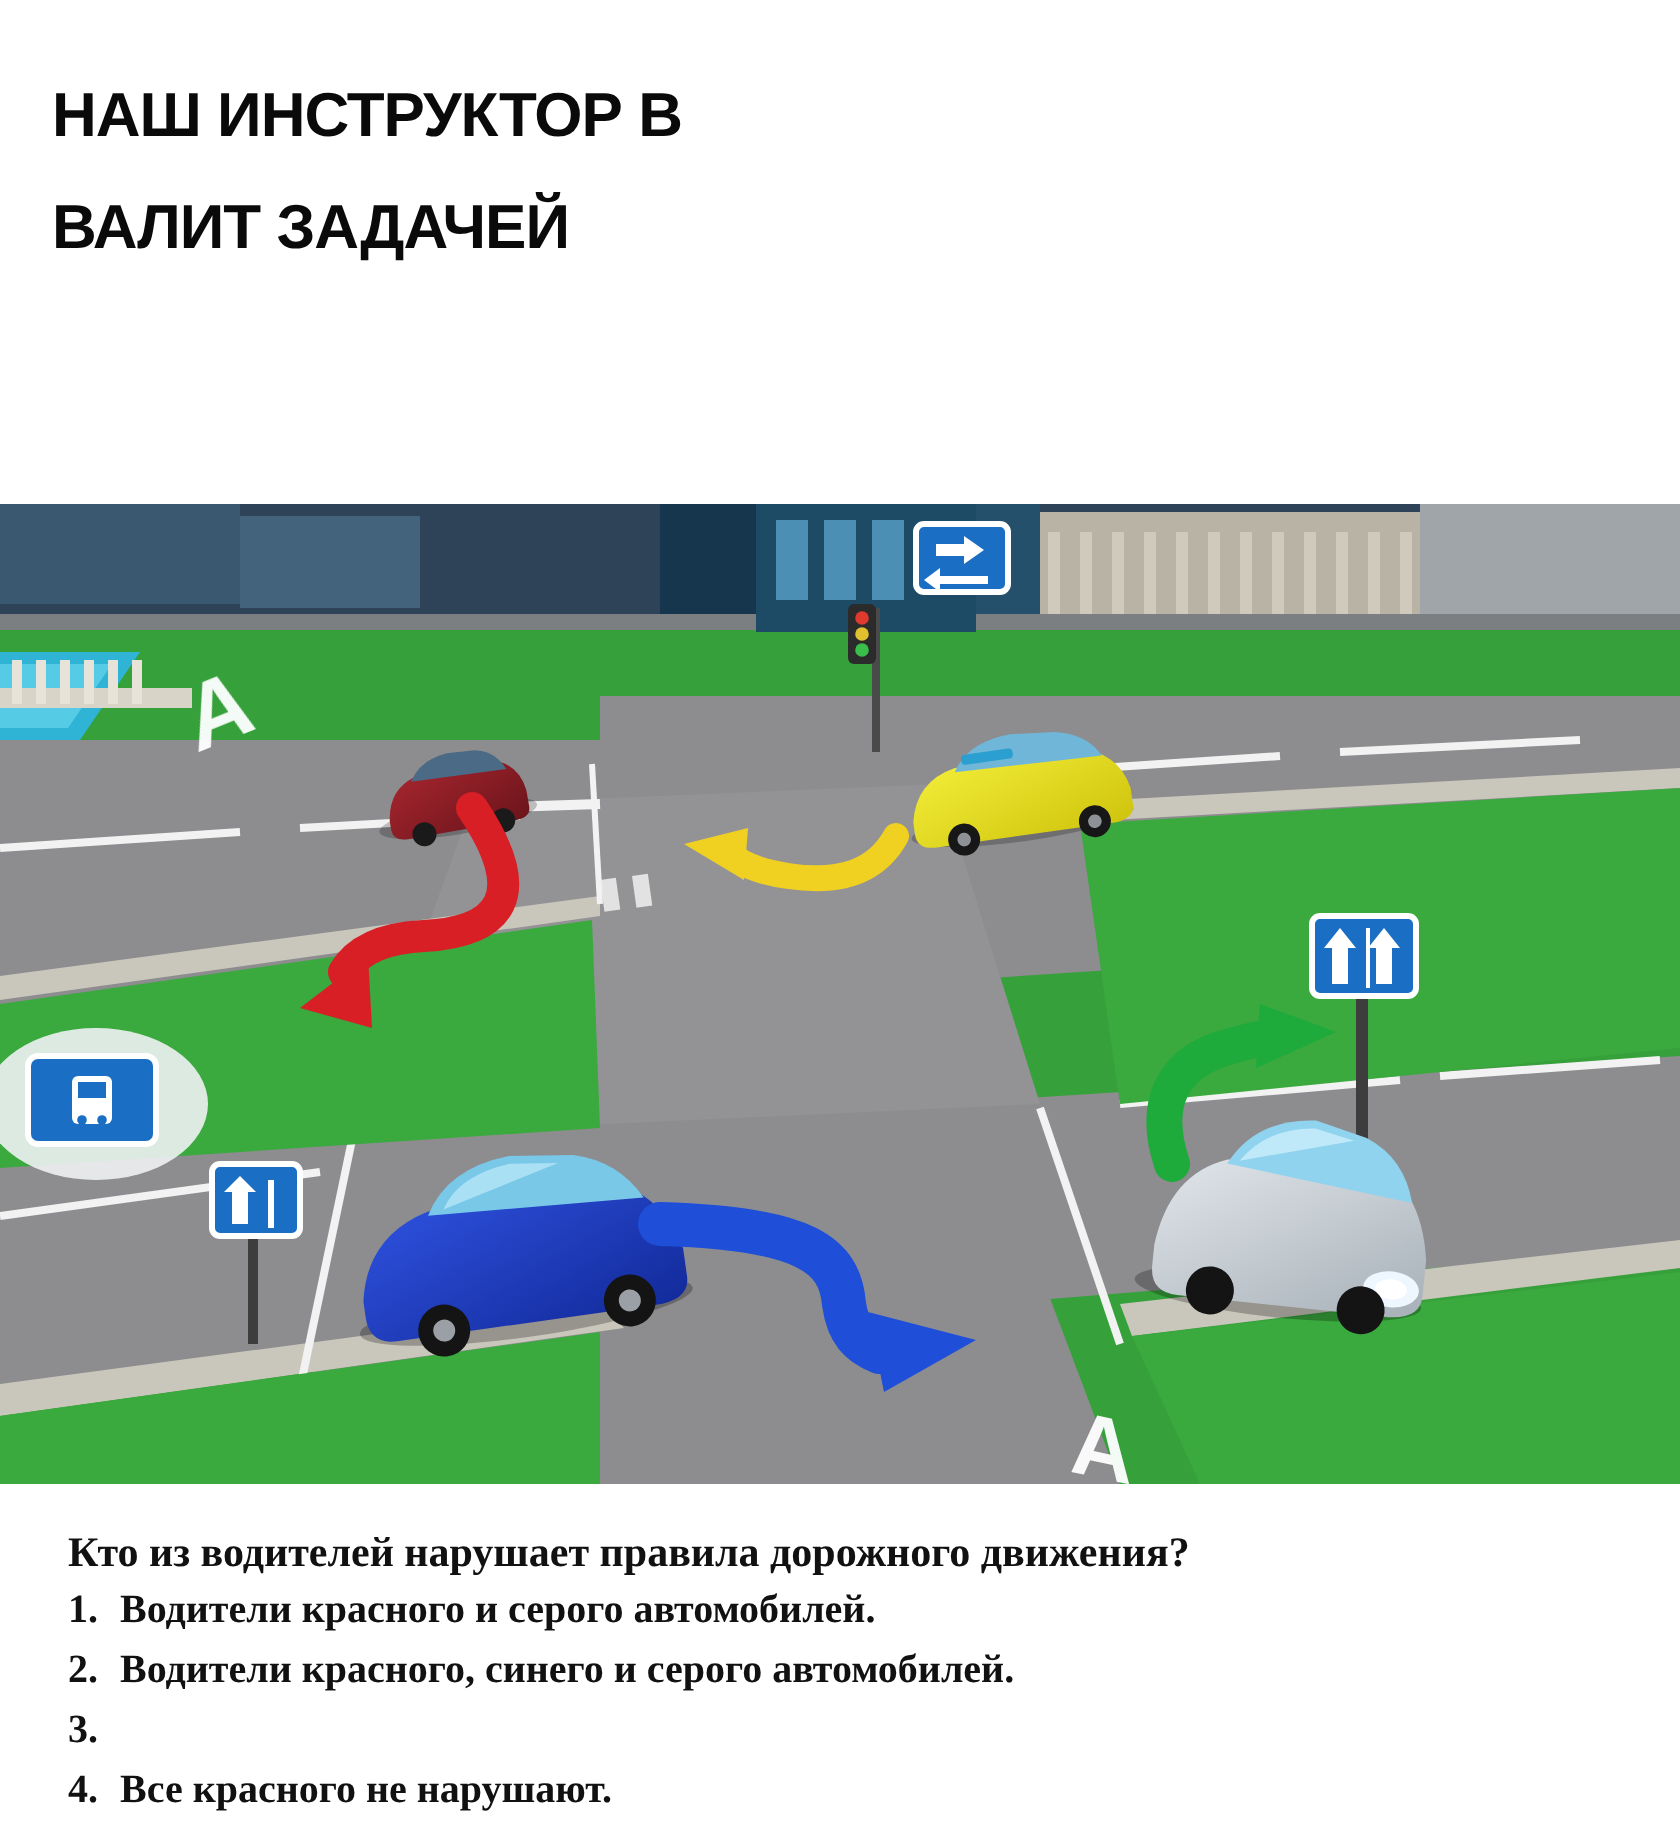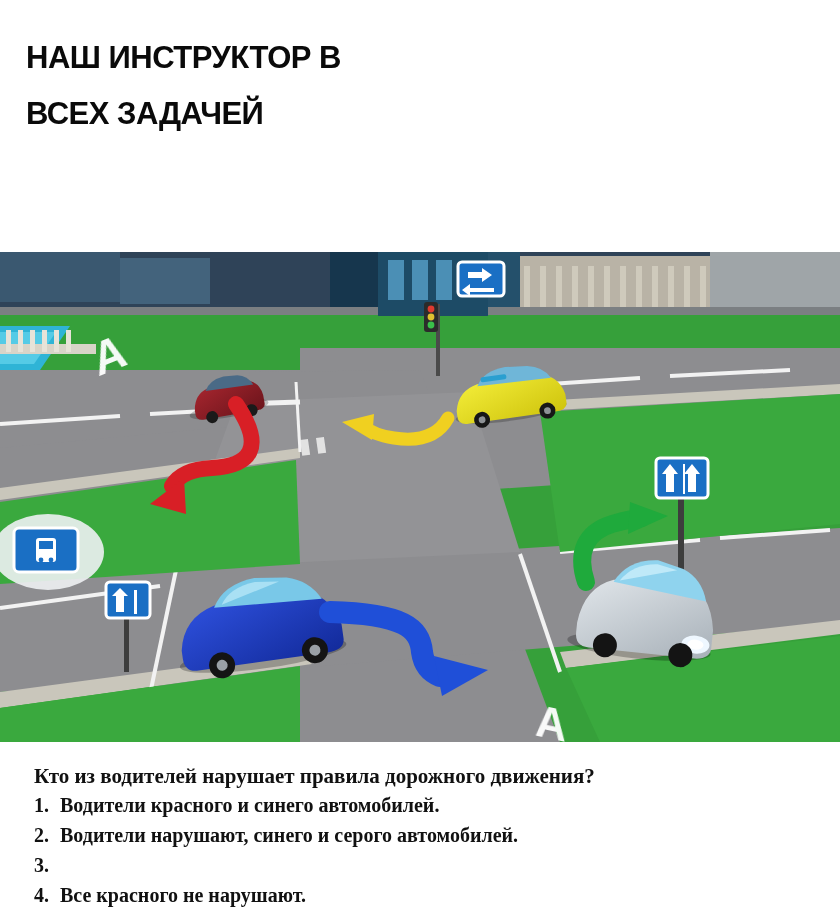--- a/index.html
+++ b/index.html
@@ -94,21 +94,21 @@
     text-align: left;
   }
 </style>
 </head>
 <body>
 
 <div id="page">
 
   <div class="headline">
     <div class="headline-line">НАШ ИНСТРУКТОР В</div>
-    <div class="headline-line">ВСЕХ ЗАДАЧЕЙ</div>
+    <div class="headline-line">ВАЛИТ ЗАДАЧЕЙ</div>
   </div>
 
   <div class="scene">
     <svg width="840" height="490" viewBox="0 0 840 490" xmlns="http://www.w3.org/2000/svg">
       <defs>
         <linearGradient id="skyGrad" x1="0" y1="0" x2="0" y2="1">
           <stop offset="0%" stop-color="#2b3d52"></stop>
           <stop offset="100%" stop-color="#49637d"></stop>
         </linearGradient>
         <linearGradient id="redCarGrad" x1="0" y1="0" x2="1" y2="1">
@@ -339,25 +339,25 @@
         <rect x="316" y="186" width="8" height="16" transform="rotate(-8 316 186)"></rect>
       </g>
     </svg>
   </div>
 
   <div class="question-block">
     <div class="question-title">Кто из водителей нарушает правила дорожного движения?</div>
     <ul class="answers">
       <li class="answer">
         <span class="answer-num">1.</span>
-        <span class="answer-text">Водители красного и синего автомобилей.</span>
+        <span class="answer-text">Водители красного и серого автомобилей.</span>
       </li>
       <li class="answer">
         <span class="answer-num">2.</span>
-        <span class="answer-text">Водители нарушают, синего и серого автомобилей.</span>
+        <span class="answer-text">Водители красного, синего и серого автомобилей.</span>
       </li>
       <li class="answer">
         <span class="answer-num">3.</span>
       </li>
       <li class="answer">
         <span class="answer-num">4.</span>
         <span class="answer-text">Все красного не нарушают.</span>
       </li>
     </ul>
   </div>

